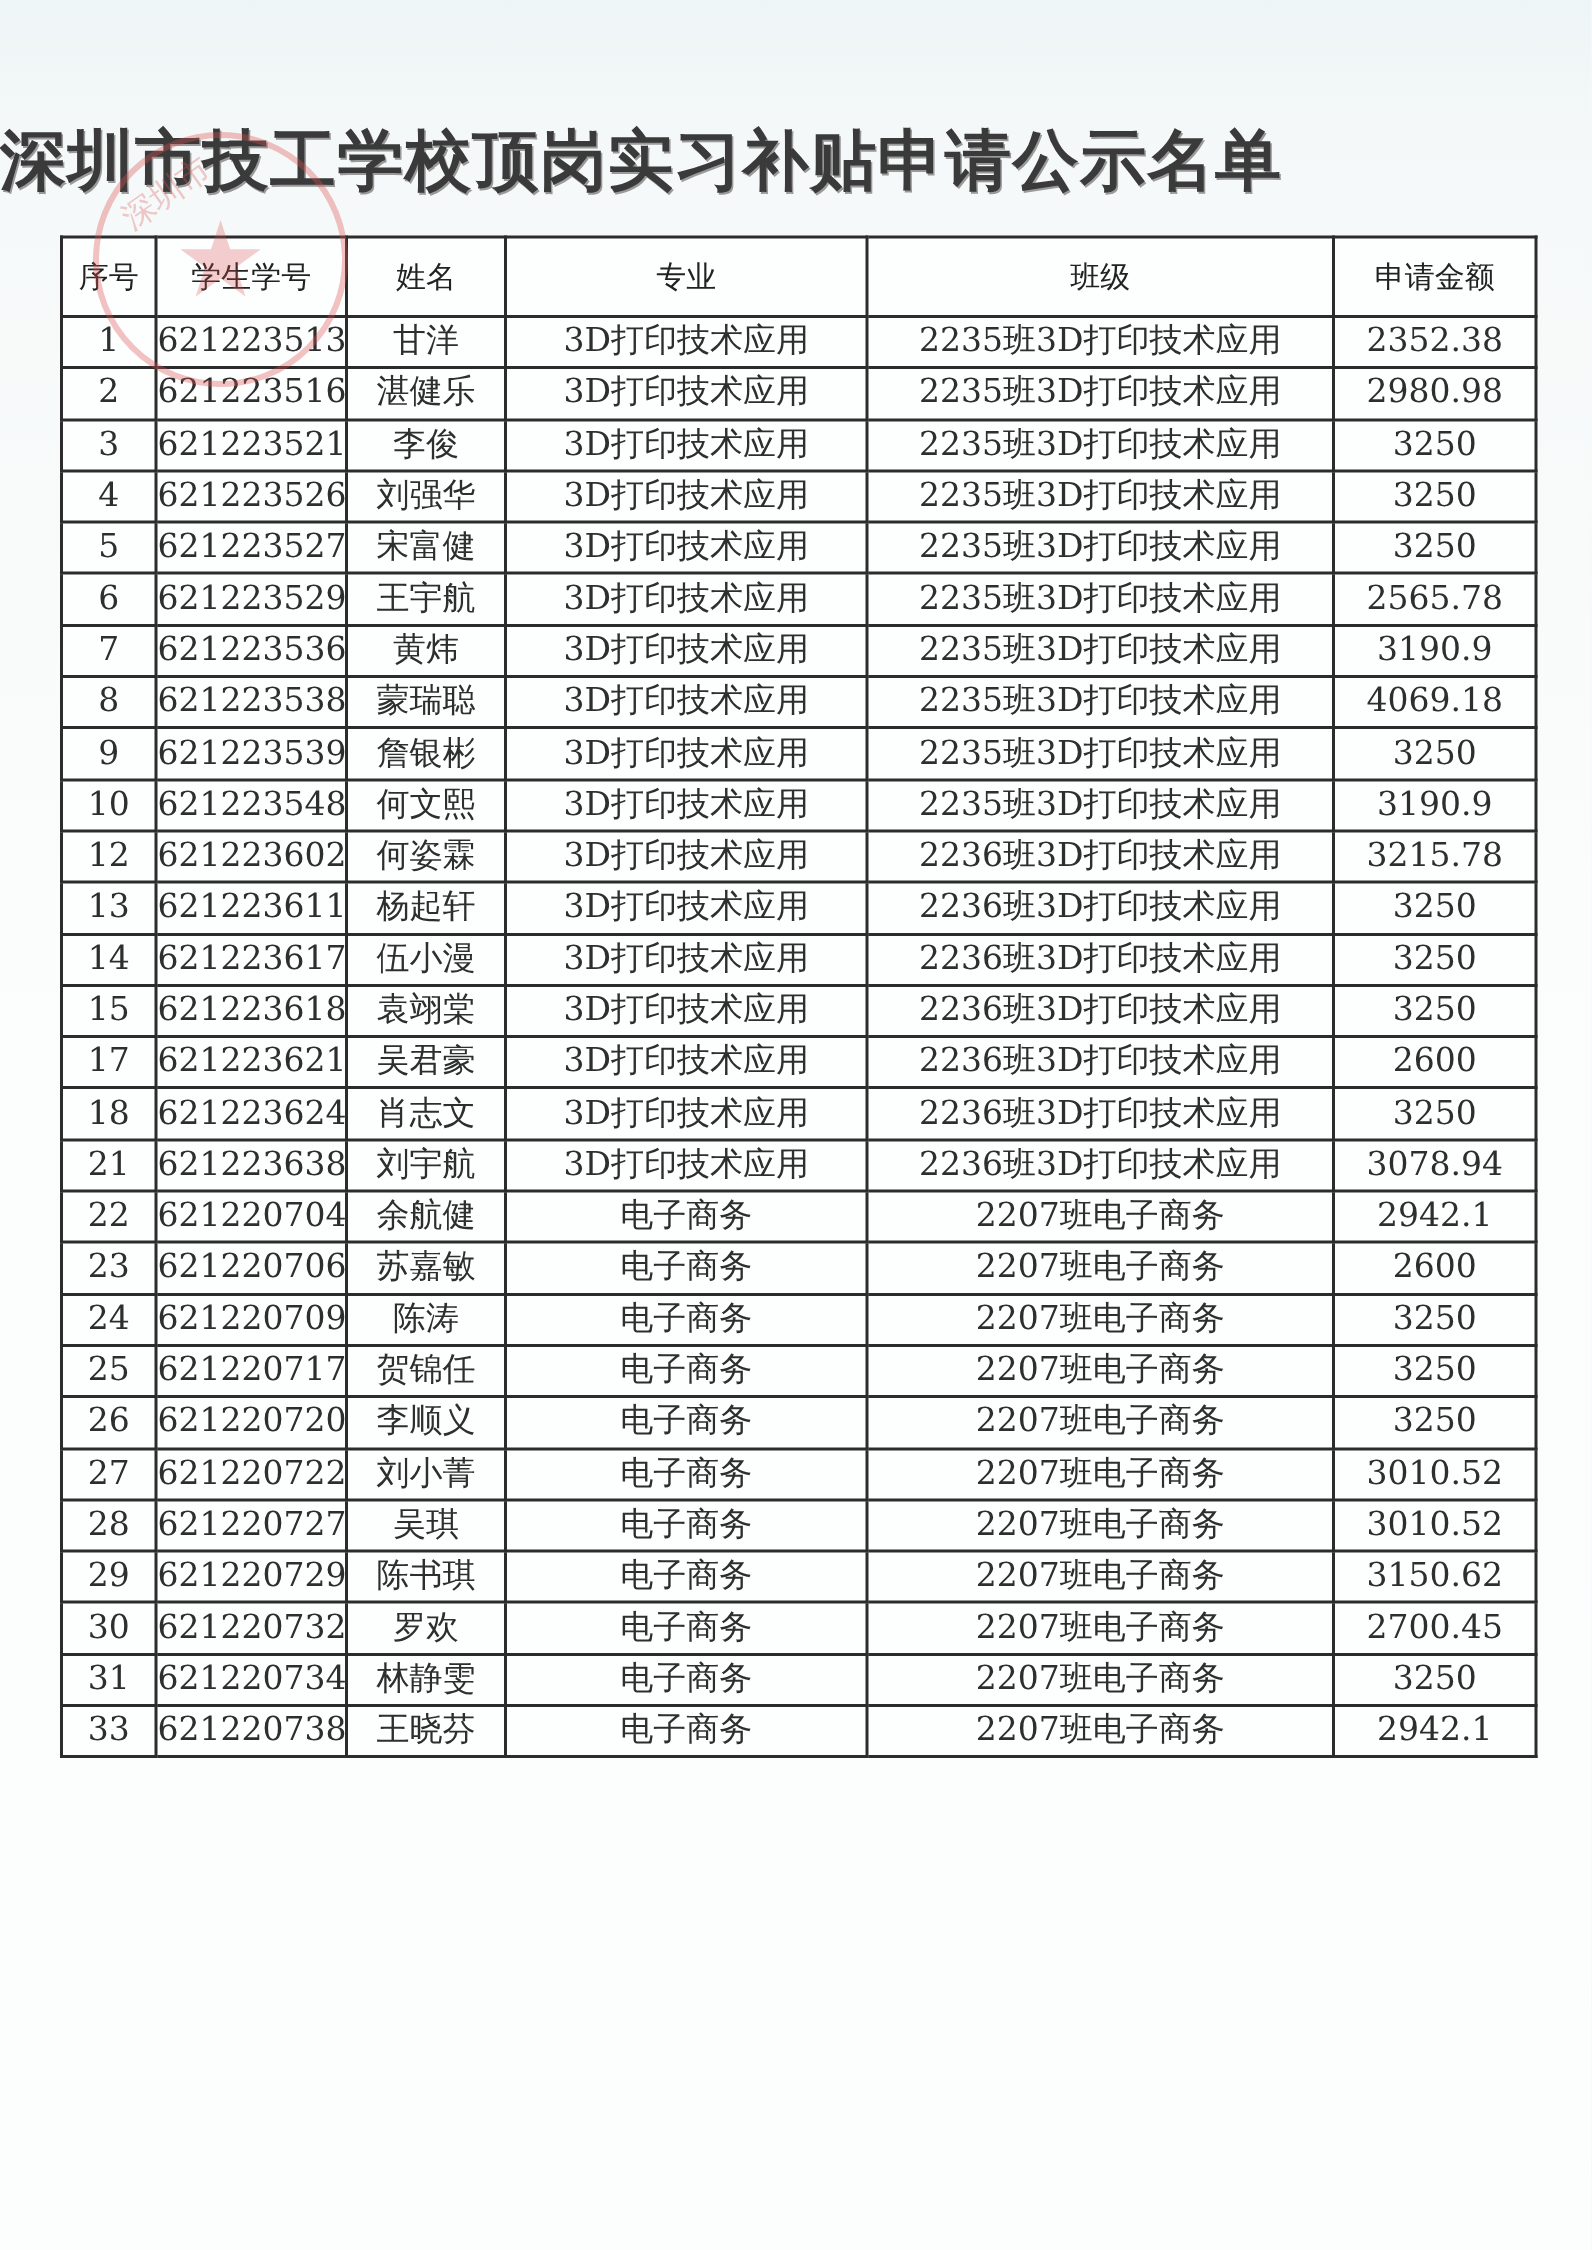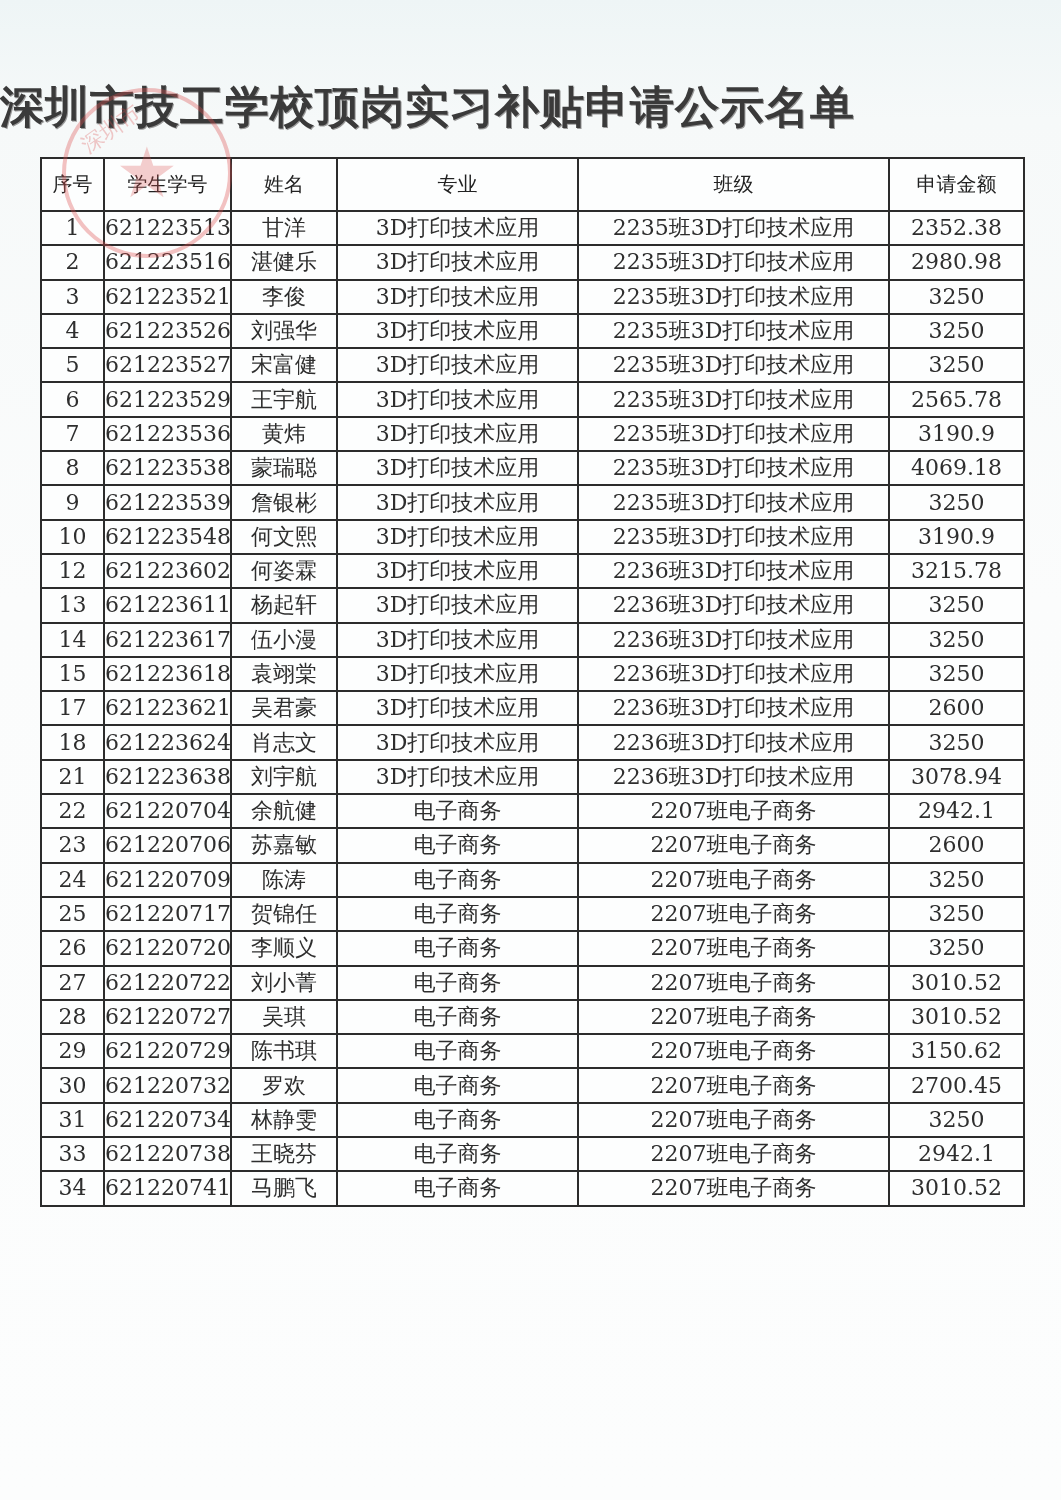--- a/index.html
+++ b/index.html
@@ -349,22 +349,14 @@
         <td>3250</td>
       </tr>
       <tr>
         <td>33</td>
         <td>621220738</td>
         <td>王晓芬</td>
         <td>电子商务</td>
         <td>2207班电子商务</td>
         <td>2942.1</td>
       </tr>
-      <tr>
-        <td>34</td>
-        <td>621220741</td>
-        <td>马鹏飞</td>
-        <td>电子商务</td>
-        <td>2207班电子商务</td>
-        <td>3010.52</td>
-      </tr>
     </tbody>
 </table>
 
 </body></html>

